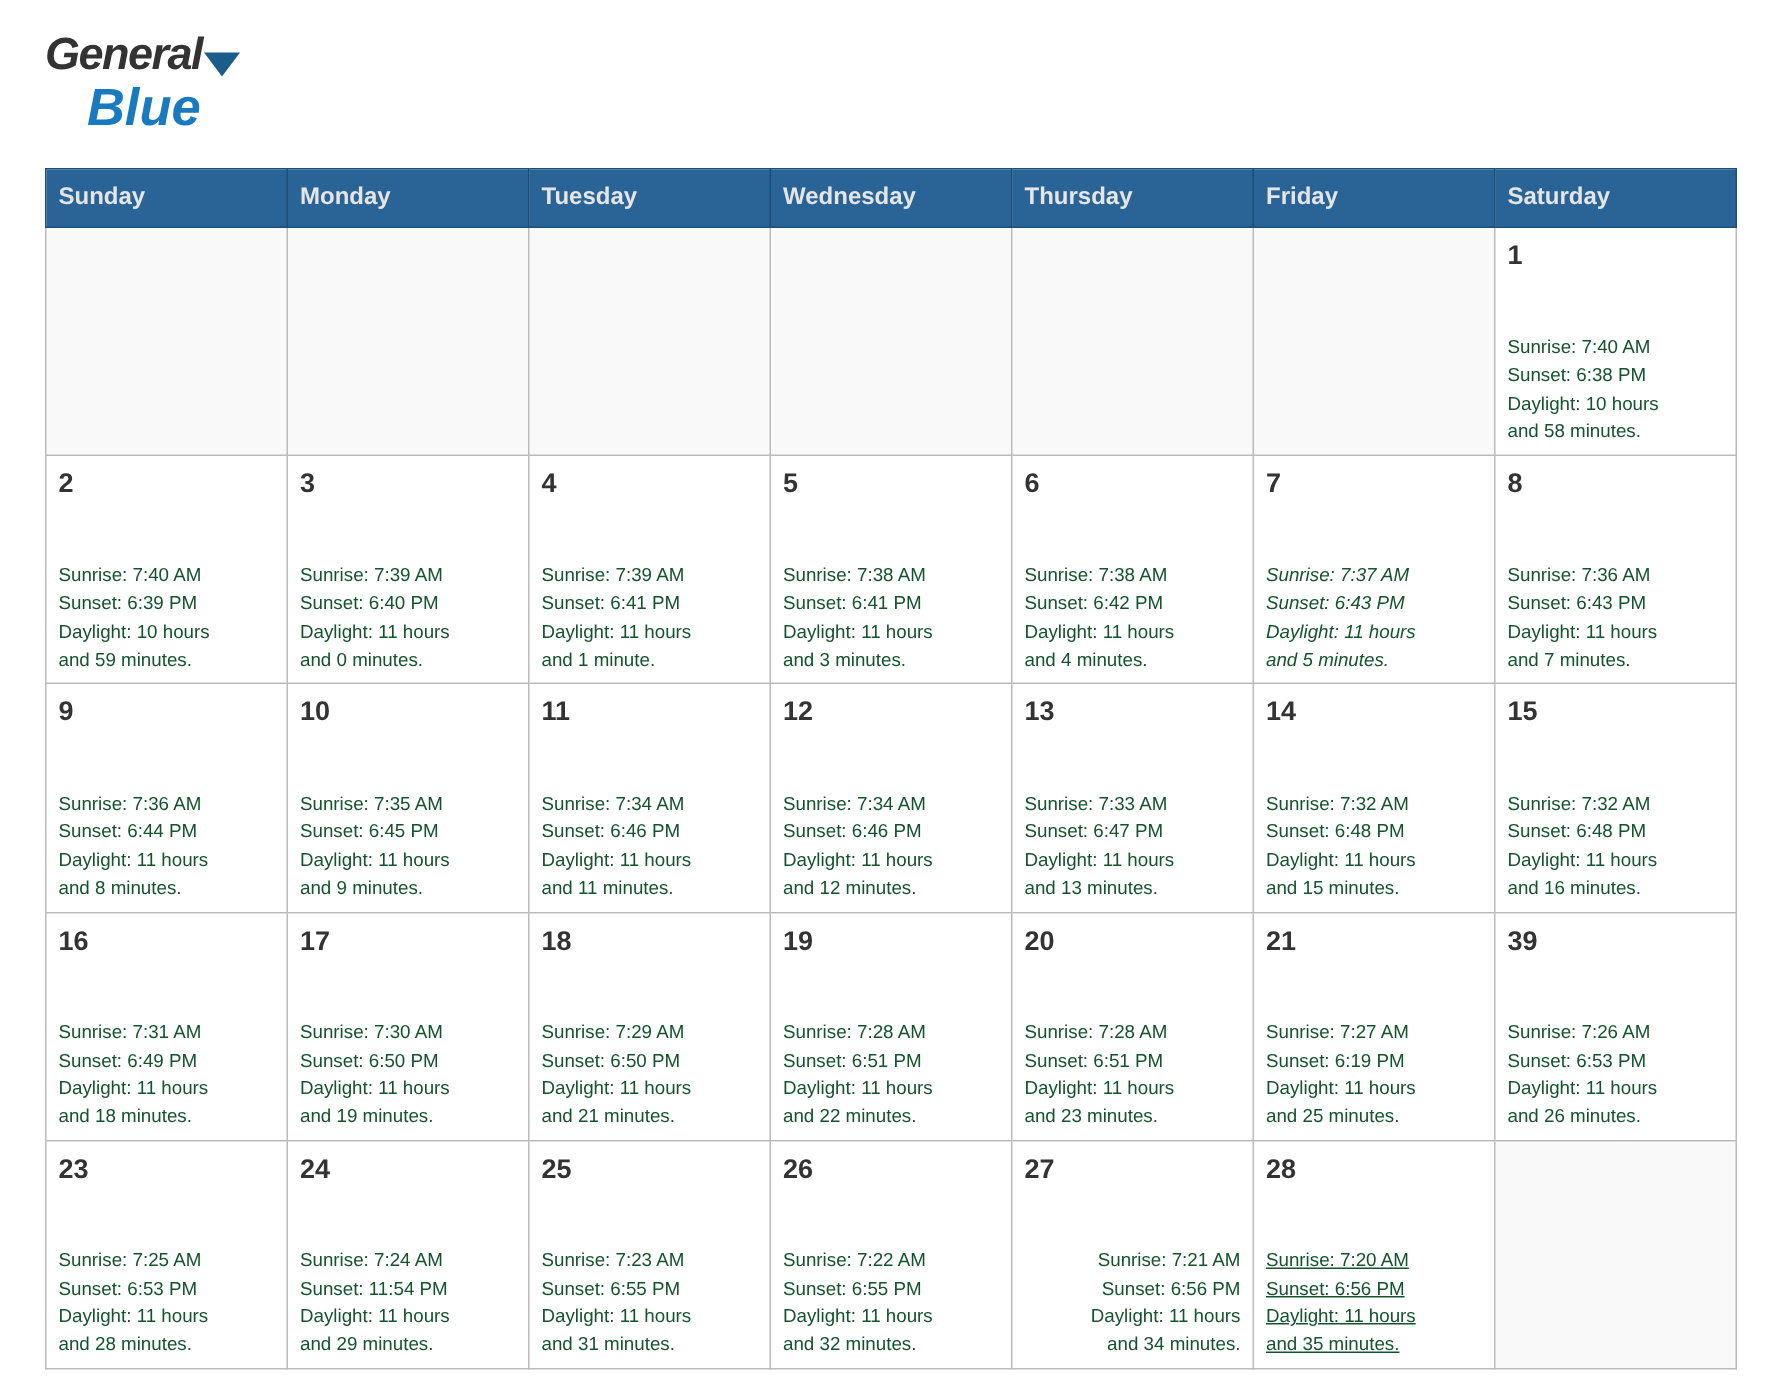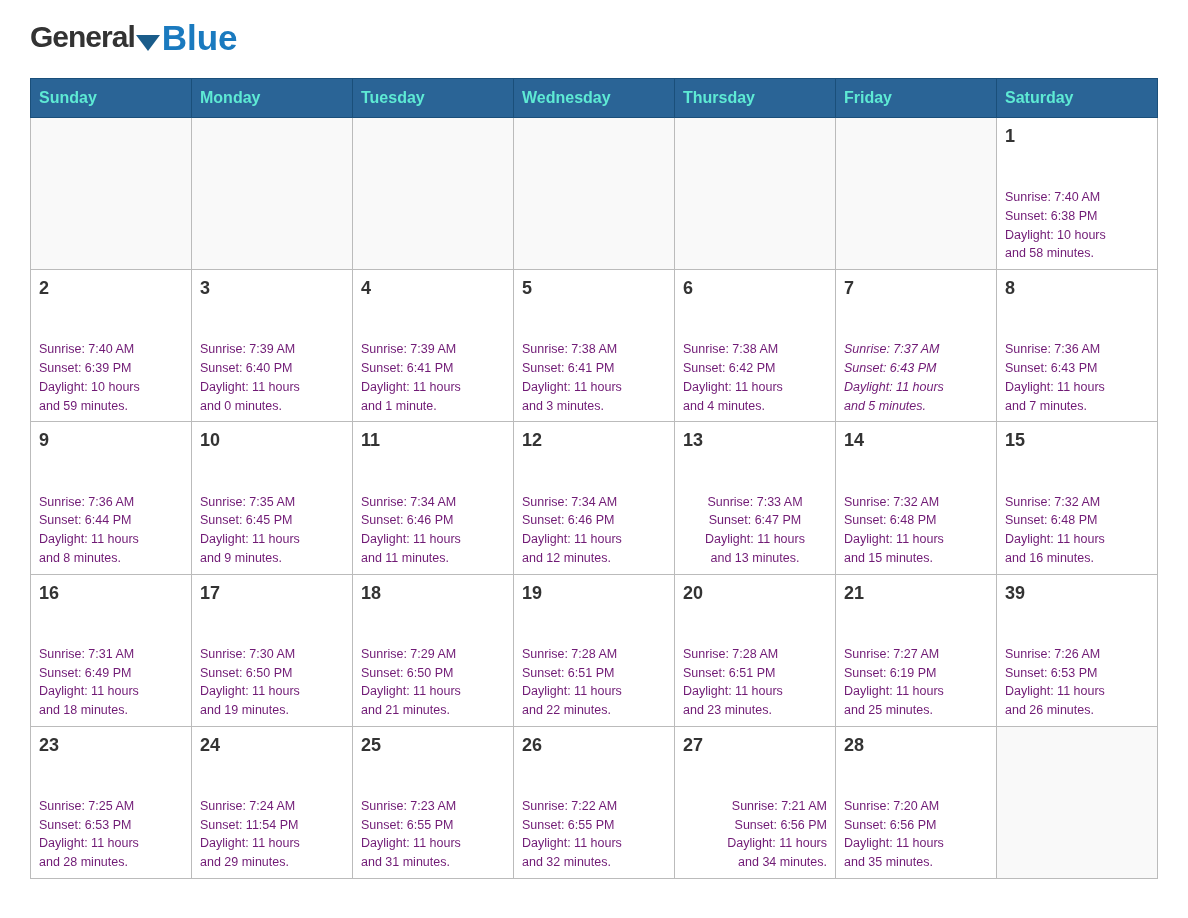--- a/index.html
+++ b/index.html
@@ -12,22 +12,23 @@
       padding: 20px 30px;
     }
     .header {
       display: flex;
       justify-content: space-between;
       align-items: flex-start;
       margin-bottom: 20px;
     }
     .logo-area {
       display: flex;
-      flex-direction: row;
-      align-items: flex-start;
+      flex-direction: column;
+      align-items: center;
+      font-style: italic;
     }
     .title-area {
       text-align: right;
     }
     .month-title {
       font-size: 48px;
       font-weight: bold;
       color: #333;
       line-height: 1.1;
     }
@@ -36,21 +37,21 @@
       color: #555;
       margin-top: 4px;
     }
     .calendar {
       width: 100%;
       border-collapse: collapse;
       border: 1px solid #999;
     }
     .calendar th {
       background-color: #2a6496;
-      color: #5eead4;
+      color: #e5e5e5;
       font-size: 16px;
       font-weight: bold;
       padding: 10px 8px;
       text-align: left;
       border: 1px solid #1a4f7a;
     }
     .calendar td {
       vertical-align: top;
       border: 1px solid #bbb;
       padding: 6px 8px;
@@ -60,21 +61,21 @@
       line-height: 1.4;
     }
     .day-number {
       font-size: 18px;
       font-weight: bold;
       display: block;
       margin-bottom: 4px;
     }
     .day-info {
       font-size: 12.5px;
-      color: #701a75;
+      color: #14532d;
       line-height: 1.5;
       margin-top: 39px;
     }
     .empty-cell {
       background: #f9f9f9;
     }
     .logo-wrapper {
       display: flex;
       align-items: center;
     }
@@ -223,21 +224,21 @@
         </td>
         <td>
           <span class="day-number">12</span>
           <div class="day-info" style="white-space: pre-line;">Sunrise: 7:34 AM
 Sunset: 6:46 PM
 Daylight: 11 hours
 and 12 minutes.</div>
         </td>
         <td>
           <span class="day-number">13</span>
-          <div class="day-info" style="white-space: pre-line; text-align: center;">Sunrise: 7:33 AM
+          <div class="day-info" style="white-space: pre-line;">Sunrise: 7:33 AM
 Sunset: 6:47 PM
 Daylight: 11 hours
 and 13 minutes.</div>
         </td>
         <td>
           <span class="day-number">14</span>
           <div class="day-info" style="white-space: pre-line;">Sunrise: 7:32 AM
 Sunset: 6:48 PM
 Daylight: 11 hours
 and 15 minutes.</div>
@@ -332,21 +333,21 @@
         </td>
         <td>
           <span class="day-number">27</span>
           <div class="day-info" style="white-space: pre-line; text-align: right;">Sunrise: 7:21 AM
 Sunset: 6:56 PM
 Daylight: 11 hours
 and 34 minutes.</div>
         </td>
         <td>
           <span class="day-number">28</span>
-          <div class="day-info" style="white-space: pre-line;">Sunrise: 7:20 AM
+          <div class="day-info" style="white-space: pre-line; text-decoration: underline;">Sunrise: 7:20 AM
 Sunset: 6:56 PM
 Daylight: 11 hours
 and 35 minutes.</div>
         </td>
         <td class="empty-cell"></td>
       </tr>
     </tbody>
 </table>
 
 </body></html>

